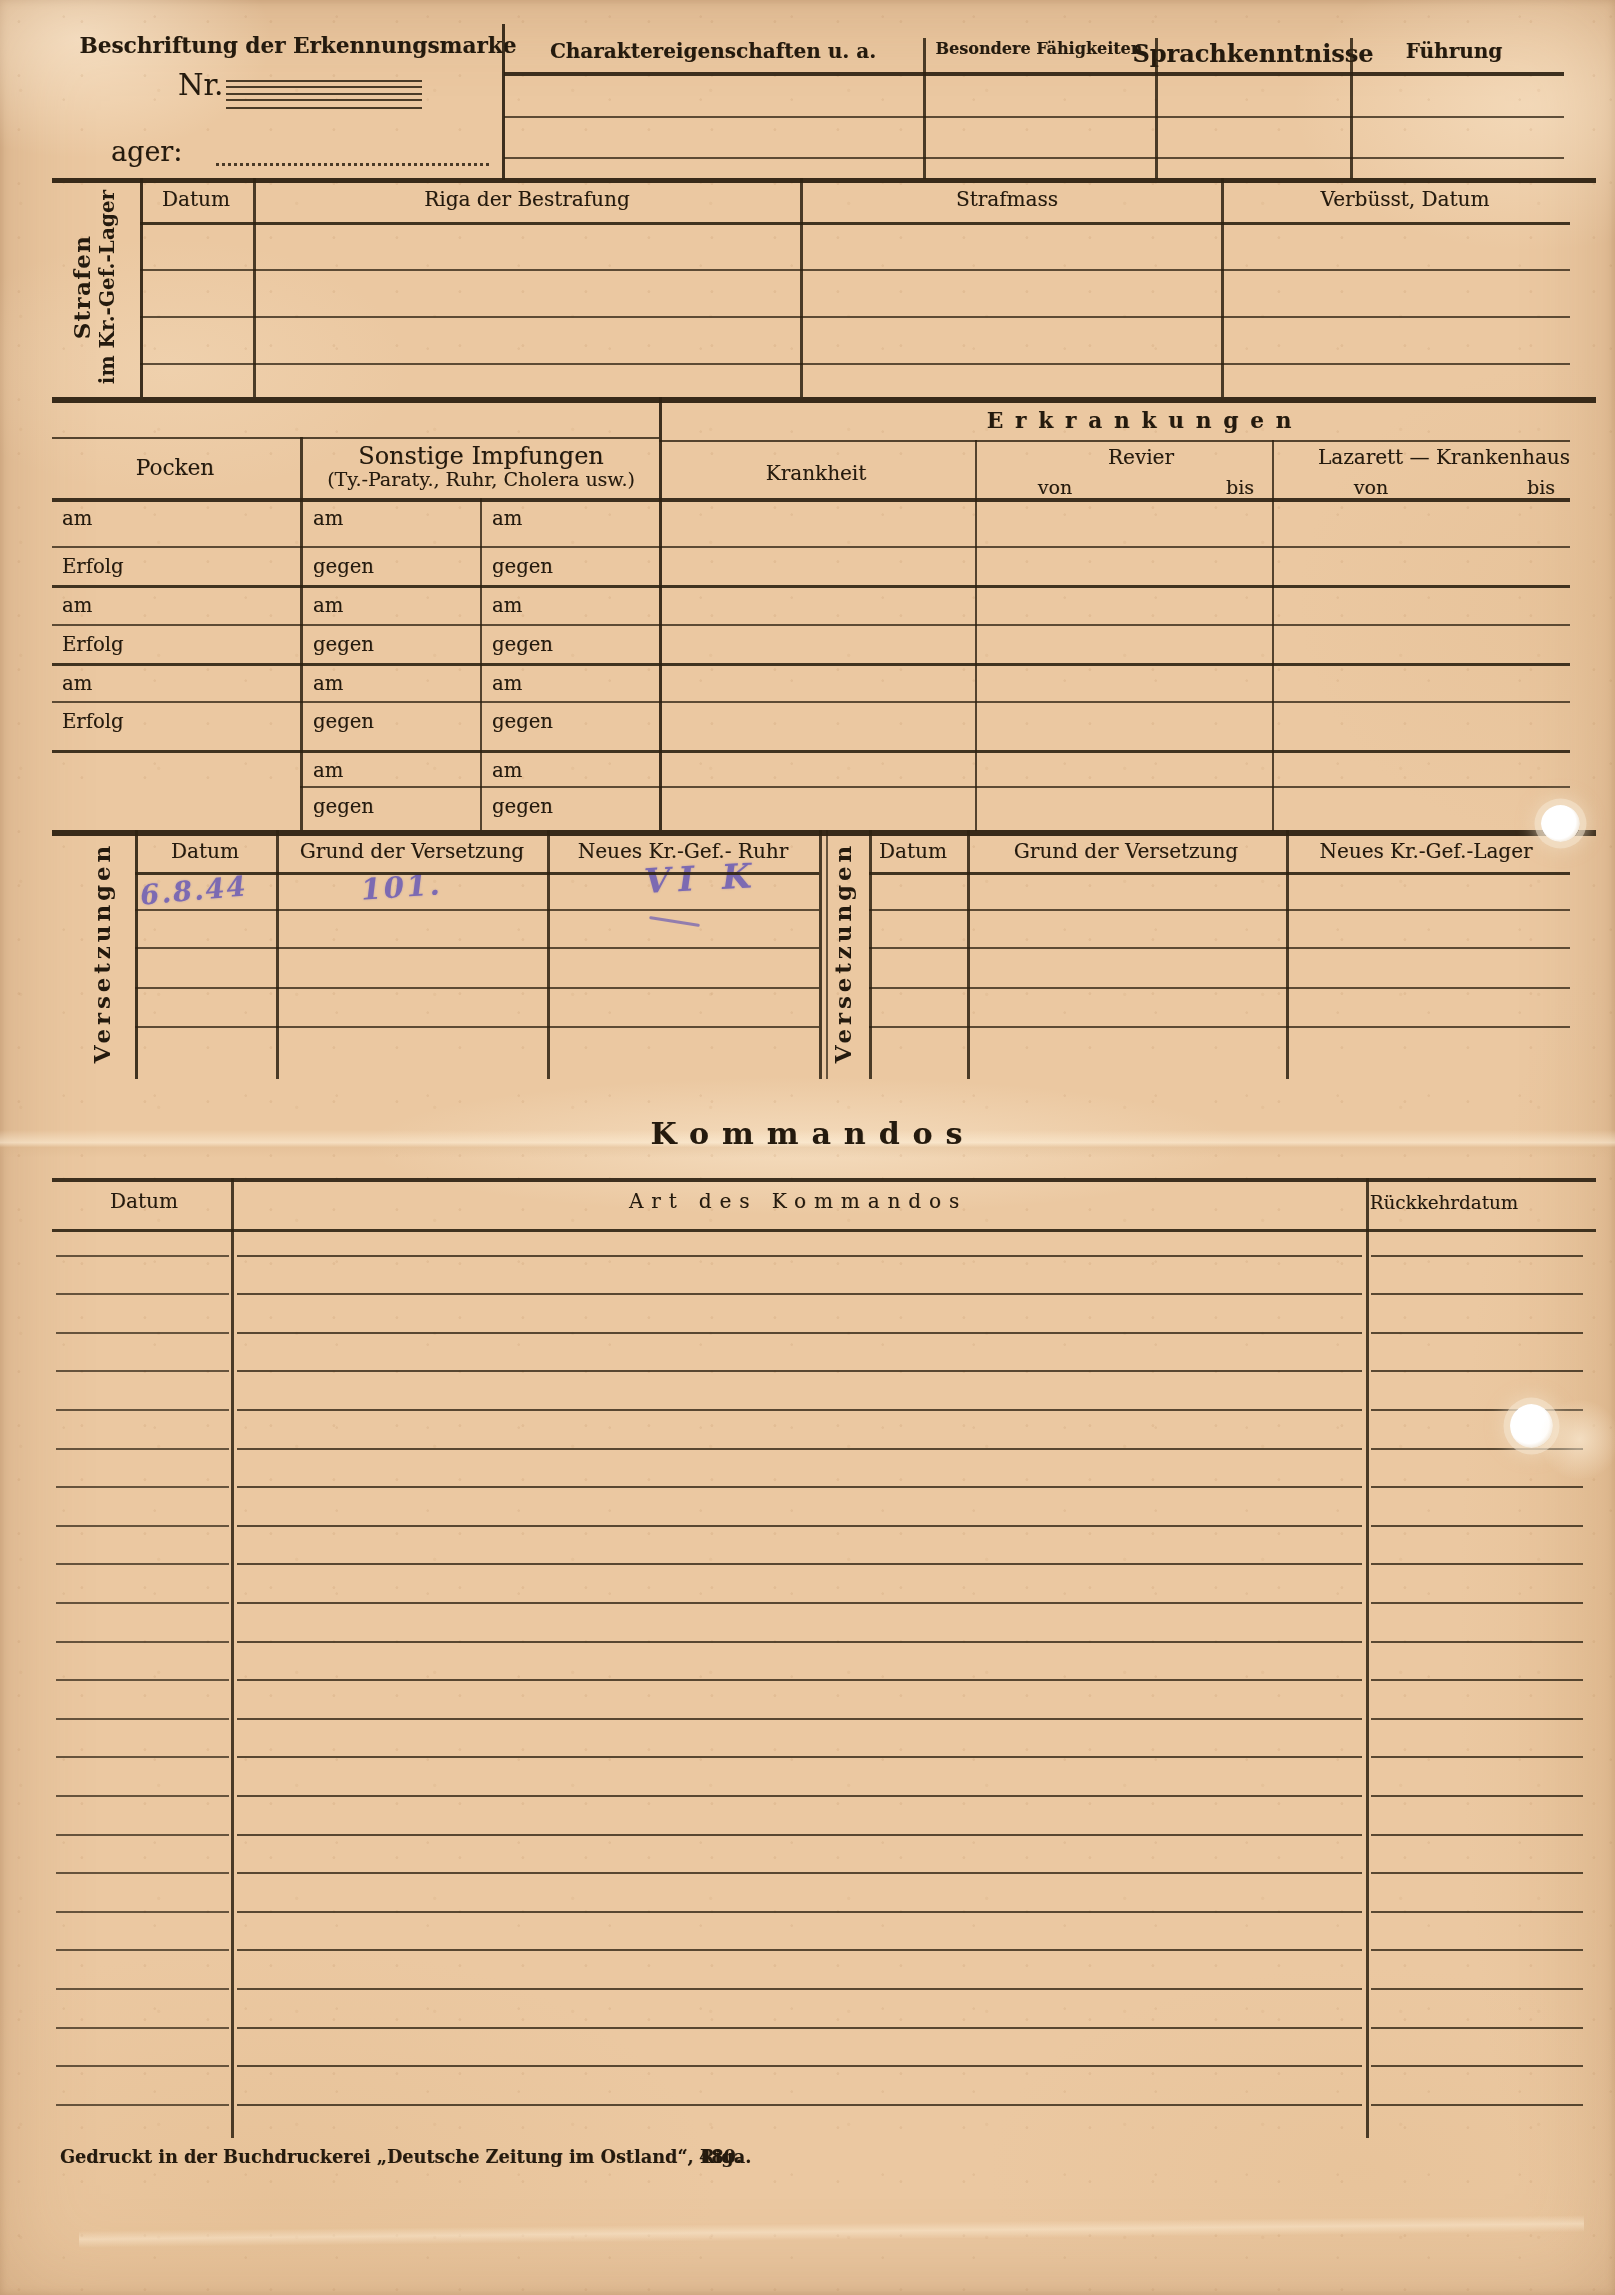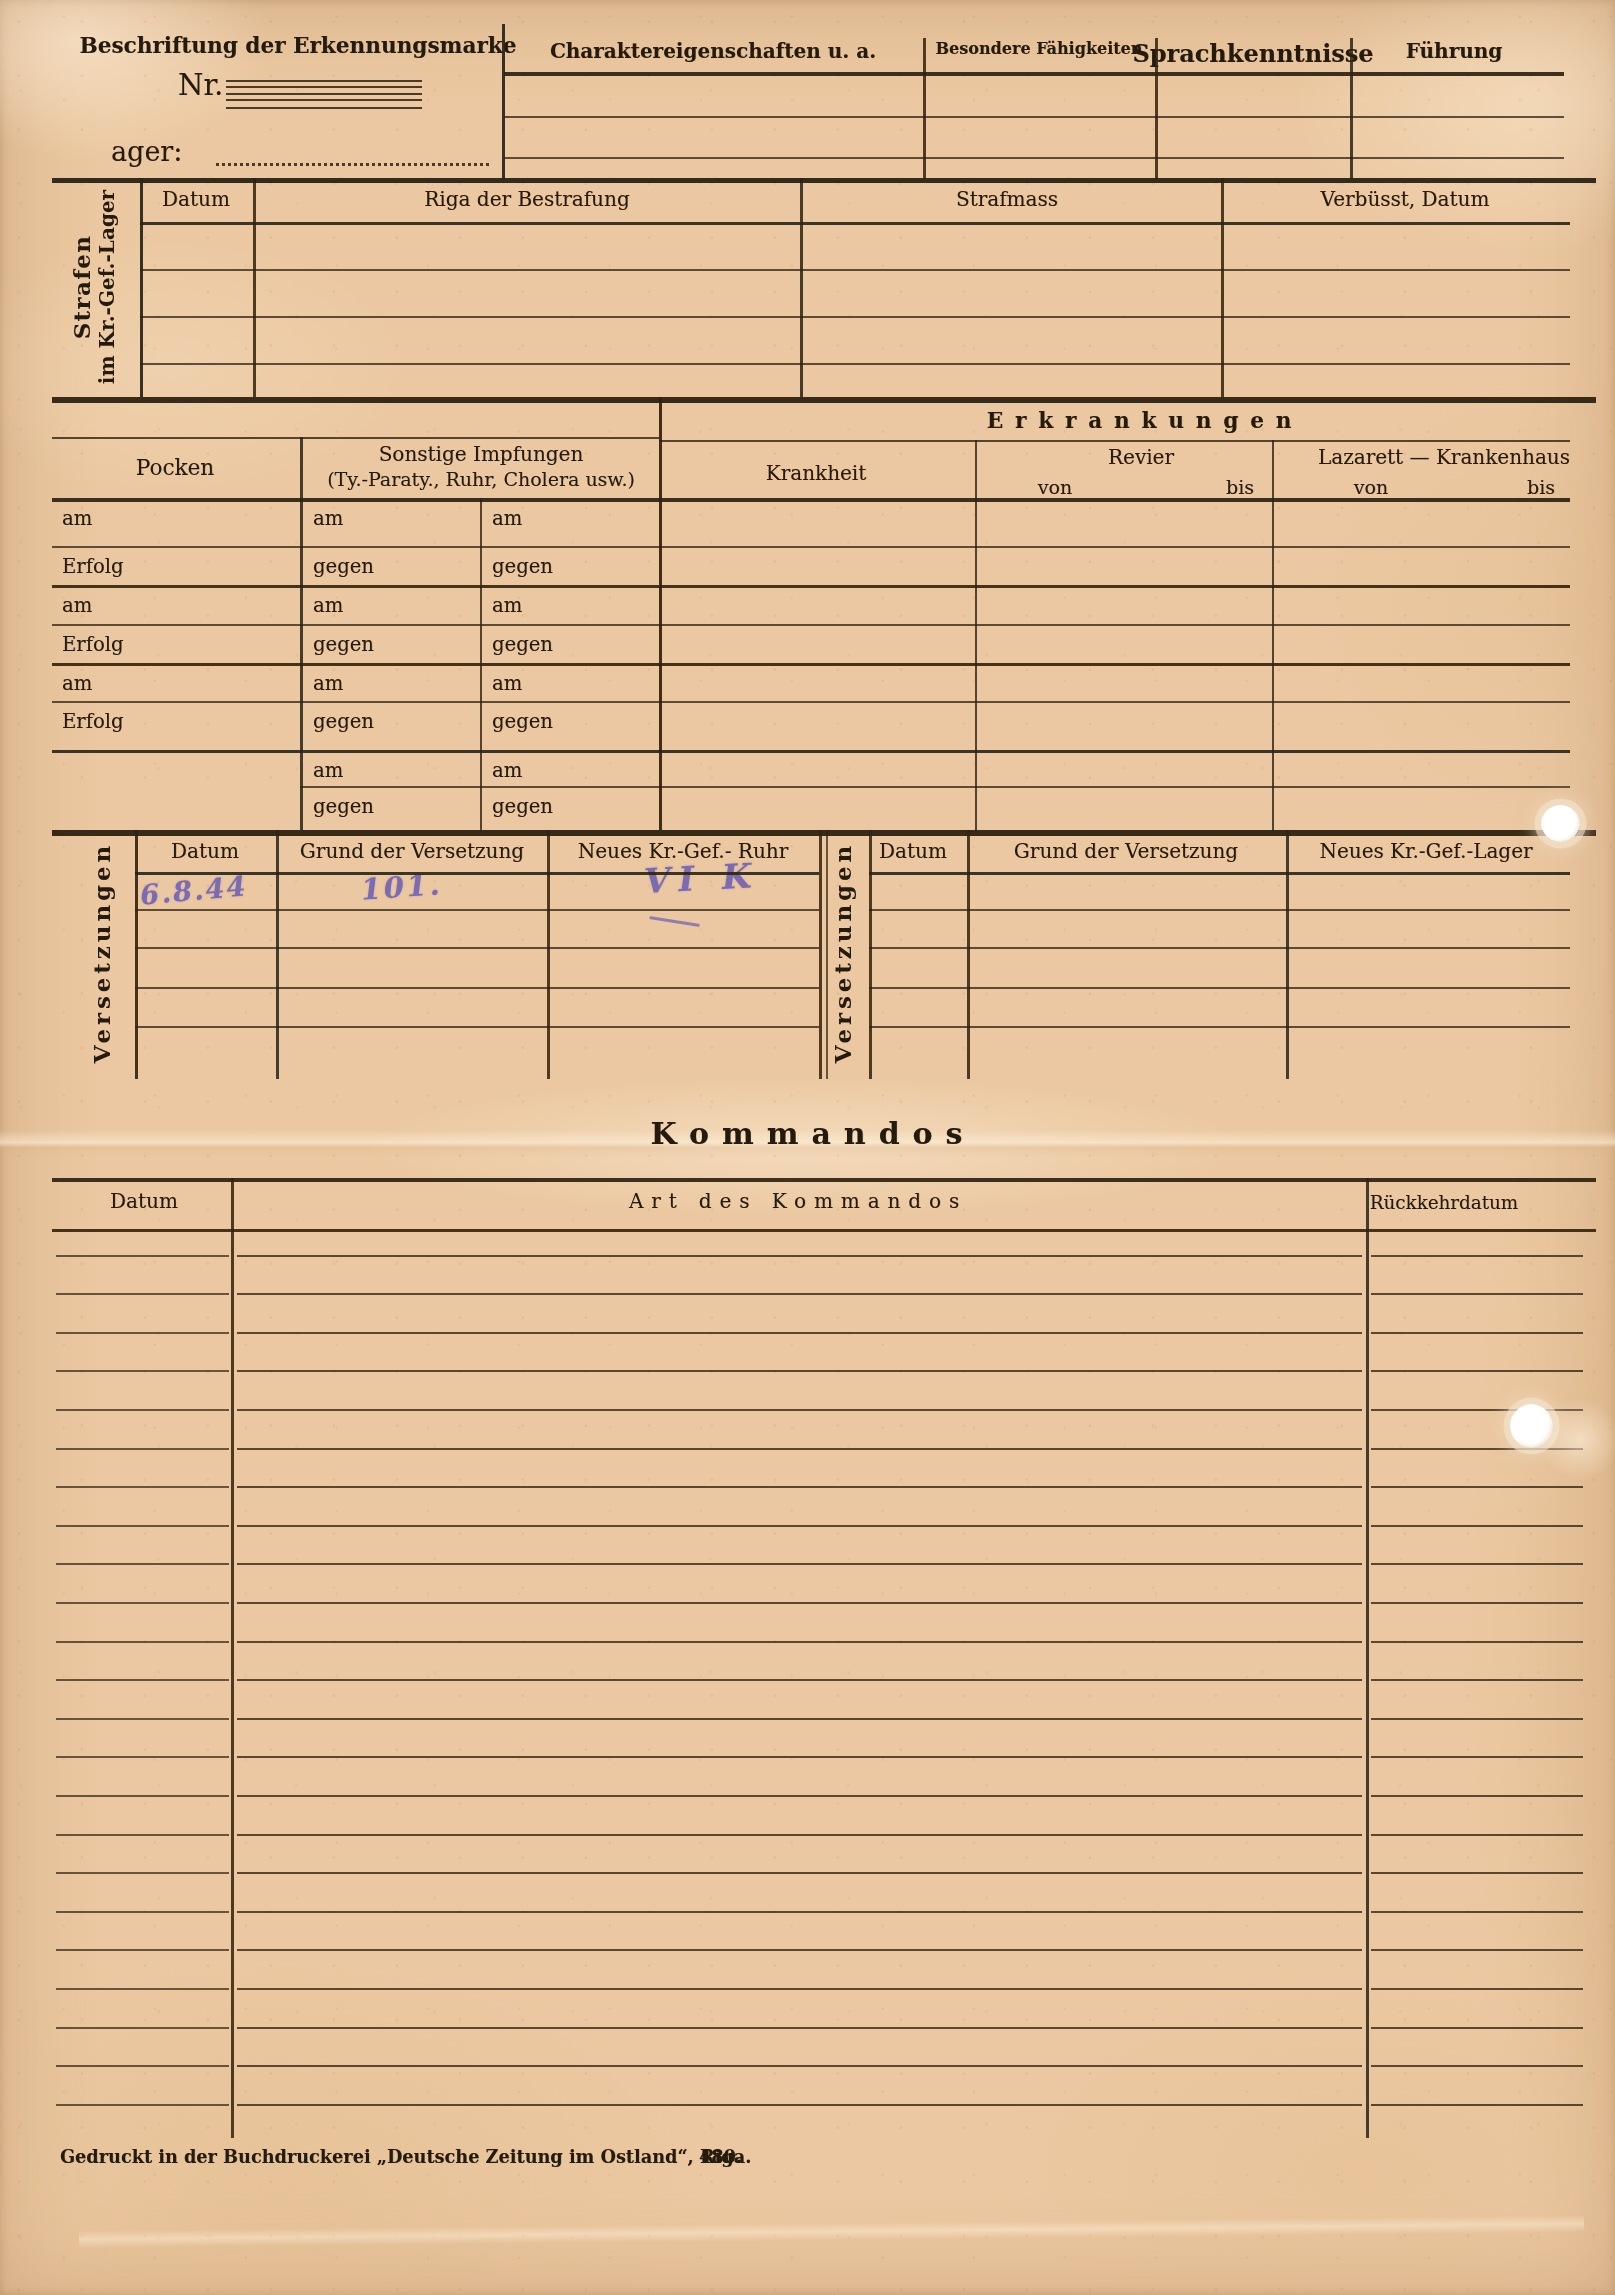--- a/index.html
+++ b/index.html
@@ -73,21 +73,21 @@
     <div class="b" style="font-size:20px;color:#241a0e;">im Kr.-Gef.-Lager</div>
   </div>
   <div class="t c" style="left:196px;top:187px;font-size:20px;">Datum</div>
   <div class="t c" style="left:527px;top:187px;font-size:20px;">Riga der Bestrafung</div>
   <div class="t c" style="left:1007px;top:187px;font-size:20px;">Strafmass</div>
   <div class="t c" style="left:1405px;top:187px;font-size:20px;">Verbüsst, Datum</div>
 
   <div class="t b c" style="left:1125px;top:408px;font-size:21.6px;letter-spacing:11.8px;margin-left:20px;">Erkrankungen</div>
 
   <div class="t c" style="left:175px;top:455px;font-size:21.6px;">Pocken</div>
-  <div class="t c" style="left:481px;top:442px;font-size:20px;">Sonstige Impfungen</div>
+  <div class="t c" style="left:481px;top:442px;font-size:24px;">Sonstige Impfungen</div>
   <div class="t c" style="left:481px;top:468px;font-size:19px;">(Ty.-Paraty., Ruhr, Cholera usw.)</div>
 
   <div class="t c" style="left:816px;top:461px;font-size:20px;">Krankheit</div>
   <div class="t c" style="left:1141px;top:445px;font-size:20px;">Revier</div>
   <div class="t c" style="left:1055px;top:476px;font-size:19px;">von</div>
   <div class="t c" style="left:1240px;top:476px;font-size:19px;">bis</div>
   <div class="t c" style="left:1444px;top:445px;font-size:20px;">Lazarett — Krankenhaus</div>
   <div class="t c" style="left:1371px;top:476px;font-size:19px;">von</div>
   <div class="t c" style="left:1541px;top:476px;font-size:19px;">bis</div>
 

